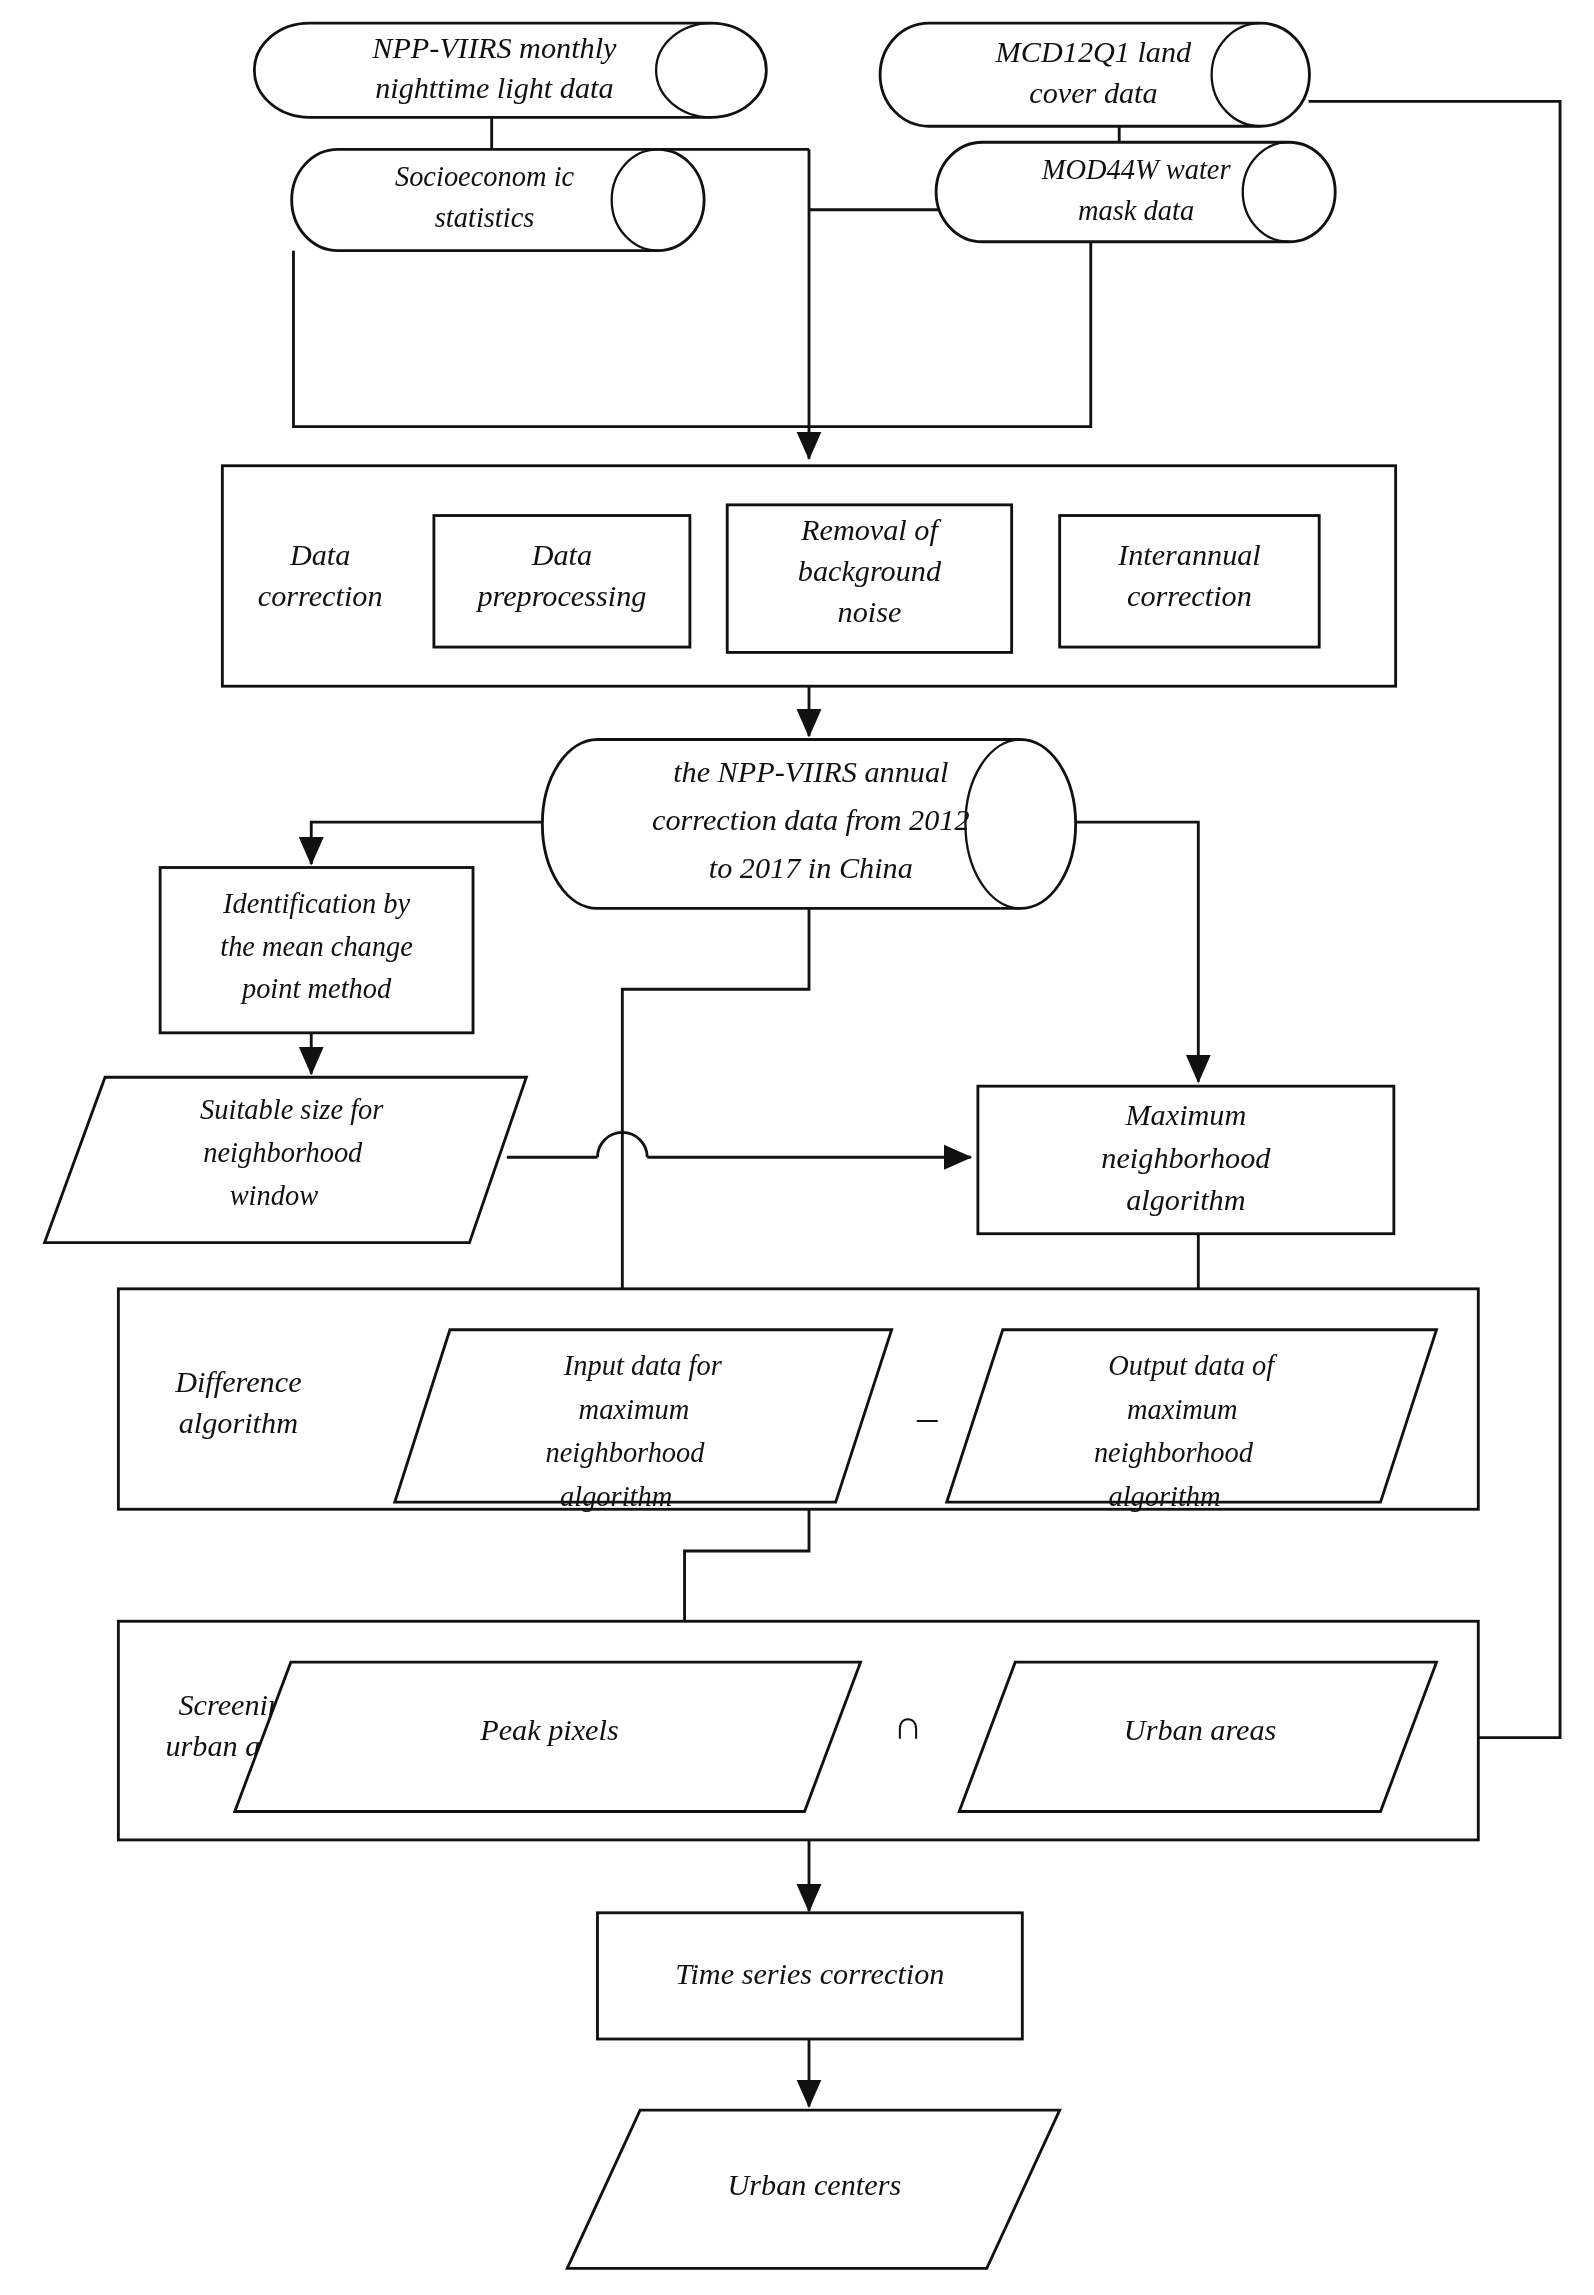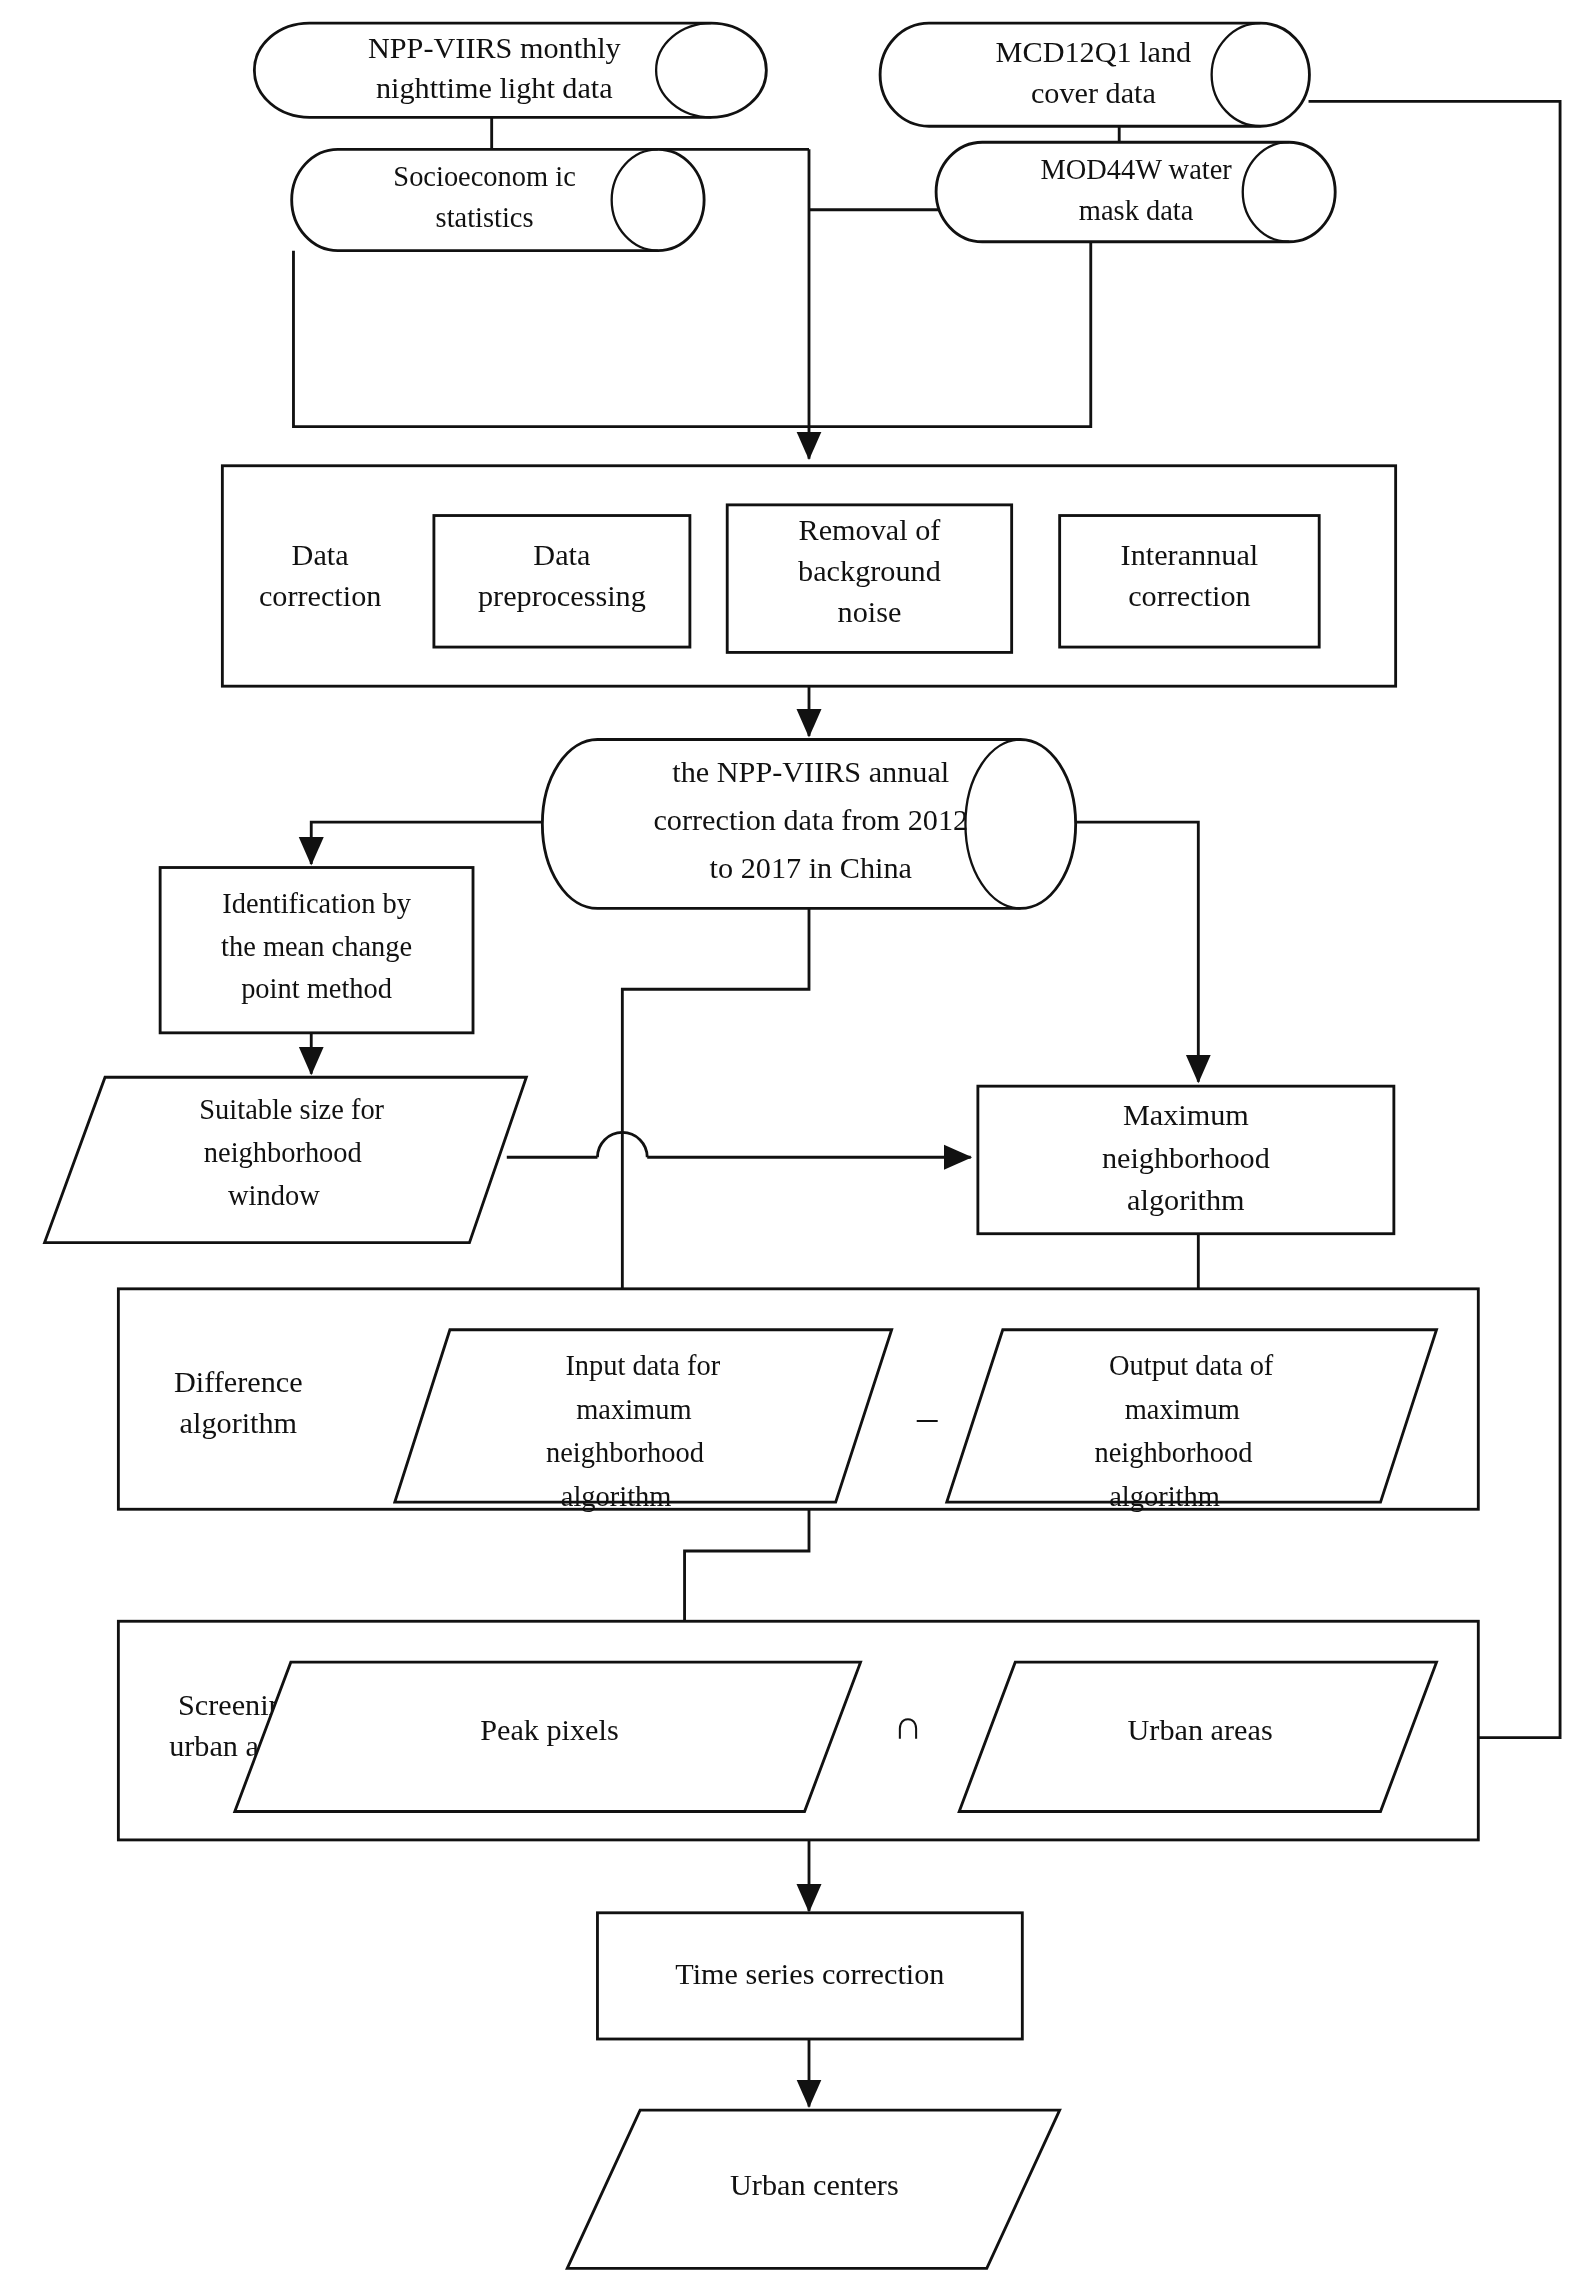--- a/index.html
+++ b/index.html
@@ -1,17 +1,17 @@
 <!DOCTYPE html>
 <html style="font-size:14.2px"><head>
 <meta charset="utf-8">
 <style>
   html,body{margin:0;padding:0;background:#ffffff;}
   body{font-family:"Liberation Serif", serif;}
-  #stage{position:relative;width:1594px;height:2295px;background:#fff;overflow:hidden;}
+  #stage{position:relative;width:1594px;height:2295px;background:#fff;overflow:hidden;font-style:italic;}
   svg{display:block;}
   .shape{fill:#ffffff;stroke:#111111;stroke-width:3.2;}
   .shape-thin{fill:none;stroke:#111111;stroke-width:2.6;}
   .conn{fill:none;stroke:#111111;stroke-width:3.2;}
   .lbl{font-family:"Liberation Serif", serif;fill:#111111;text-anchor:middle;dominant-baseline:middle;}
   .t31{font-size:32px;}
   .t33{font-size:34px;}
   .op{font-size:46px;}
 </style>
 </head>

